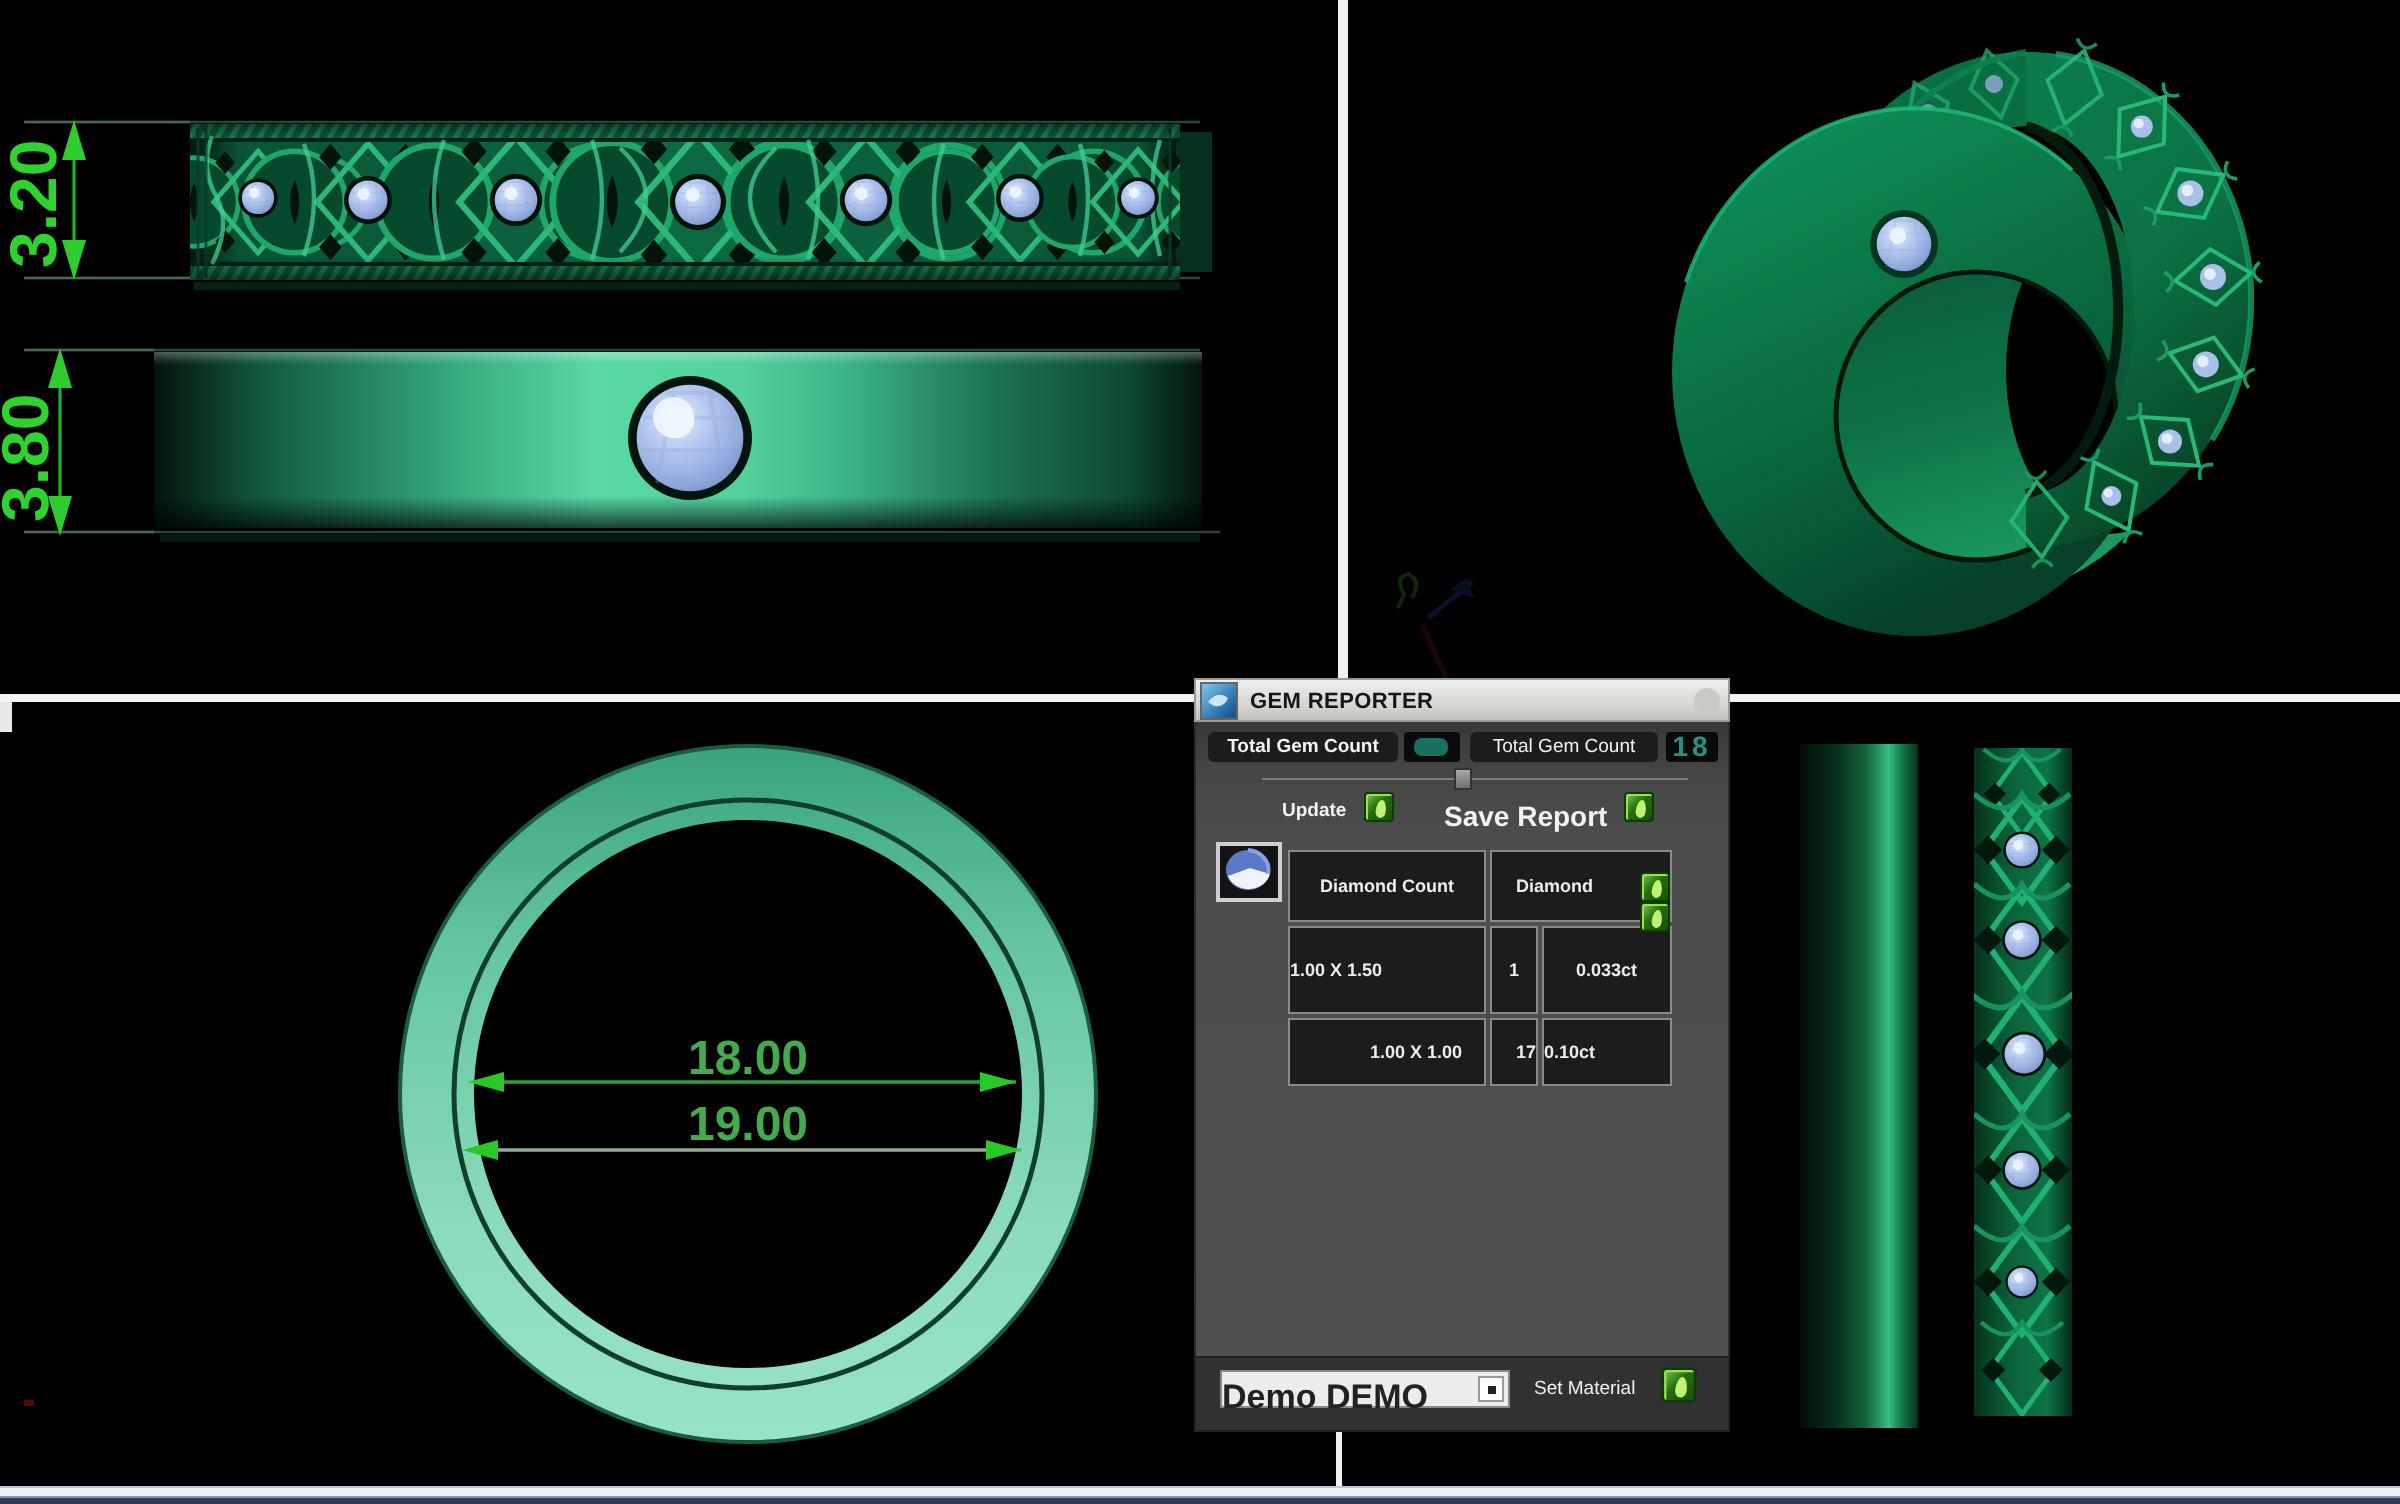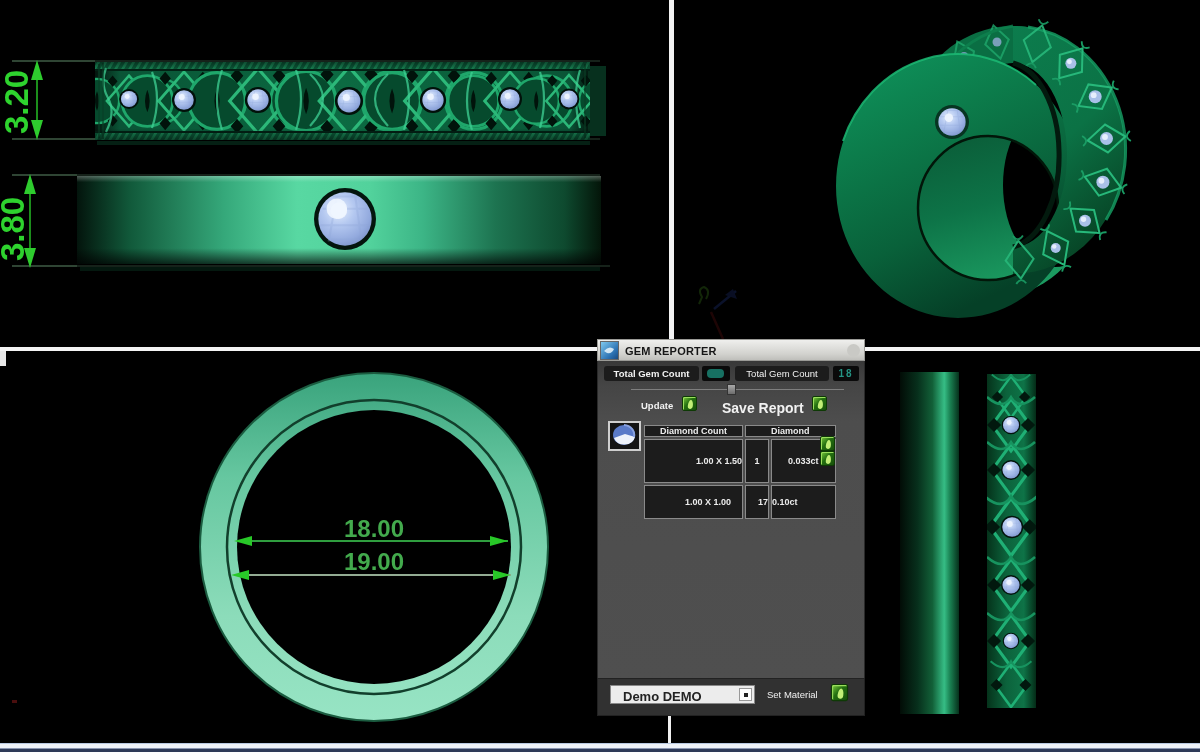--- a/index.html
+++ b/index.html
@@ -407,62 +407,62 @@
     <div style="position:absolute;right:4px;top:4px;width:13px;height:13px;border-radius:7px;background:#c9c9c5"></div>
   </div>
 
   <div style="position:absolute;left:0;top:22px;width:268px;height:317px;background:linear-gradient(#383838,#454545 24px,#4d4d4d 60px,#4f4f4f);border-left:1px solid #2a2a2a;border-right:1px solid #2a2a2a">
 
     <div style="position:absolute;left:6px;top:5px;width:95px;height:15px;background:#1c1c1c;border-radius:3px;color:#f2f2f2;font-size:9.5px;font-weight:bold;text-align:center;line-height:15px">Total Gem Count</div>
     <div style="position:absolute;left:104px;top:5px;width:28px;height:15px;background:#0a0a0a;border-radius:2px">
       <div style="position:absolute;left:5px;top:3px;width:17px;height:9px;background:#177062;border-radius:4px"></div>
     </div>
     <div style="position:absolute;left:137px;top:5px;width:94px;height:15px;background:#1c1c1c;border-radius:3px;color:#f2f2f2;font-size:9.5px;font-weight:normal;text-align:center;line-height:15px">Total Gem Count</div>
-    <div style="position:absolute;left:235px;top:5px;width:26px;height:15px;background:#0a0a0a;border-radius:2px;color:#259484;font-size:10px;font-weight:bold;text-align:center;line-height:15px;letter-spacing:2px">18</div>
+    <div style="position:absolute;left:235px;top:5px;width:26px;height:15px;background:#0a0a0a;border-radius:2px;color:#259484;font-size:14px;font-weight:bold;text-align:center;line-height:15px;letter-spacing:2px">18</div>
 
     <div style="position:absolute;left:33px;top:28px;width:213px;height:1px;background:#242424;border-bottom:1px solid #7e7e7e"></div>
     <div style="position:absolute;left:129px;top:23px;width:9px;height:11px;background:linear-gradient(#a8a8a8,#6e6e6e);border:1px solid #333"></div>
 
     <div style="position:absolute;left:43px;top:39px;width:60px;color:#f2f2f2;font-size:9.5px;font-weight:bold">Update</div>
     <div class="gbtn" style="position:absolute;left:84px;top:35px"></div>
     <div style="position:absolute;left:124px;top:39px;color:#f2f2f2;font-size:14px;font-weight:bold">Save Report</div>
     <div class="gbtn" style="position:absolute;left:214px;top:35px"></div>
 
     <div style="position:absolute;left:10px;top:60px;width:33px;height:30px;background:#141414;border:2px solid #cfcfcf">
       <svg width="29" height="26" viewBox="0 0 29 26">
         <ellipse cx="14" cy="12" rx="11" ry="10" fill="#5a7ac8"></ellipse>
         <path d="M4,15 a11,10 0 0,0 21,-1 l-10,-3 z" fill="#eef2fa"></path>
         <path d="M14,2 a11,10 0 0,1 10,12" fill="none" stroke="#8aa2e0" stroke-width="2"></path>
       </svg>
     </div>
     <table style="position:absolute;left:44px;top:62px;border-collapse:separate;border-spacing:2px;font-size:9px;font-weight:bold;color:#ececec">
       <tbody>
           <tr>
         <td style="width:99px;height:10px;background:#1c1c1c;border:1px solid #8a8a8a;text-align:center;padding:0">Diamond Count</td>
-        <td colspan="2" style="width:86px;background:#1c1c1c;border:1px solid #8a8a8a;text-align:center;padding:0">Diamond</td>
+        <td colspan="2" style="width:86px;background:#1c1c1c;border:1px solid #8a8a8a;text-align:left;padding:12px">Diamond</td>
       </tr>
       <tr>
-        <td style="background:#1c1c1c;border:1px solid #8a8a8a;text-align:right;height:11px;padding:0">1.00 X 1.50</td>
+        <td style="background:#1c1c1c;border:1px solid #8a8a8a;text-align:left;height:11px;padding:0">1.00 X 1.50</td>
         <td style="width:24px;background:#1c1c1c;border:1px solid #8a8a8a;text-align:center;padding:0">1</td>
         <td style="width:44px;background:#1c1c1c;border:1px solid #8a8a8a;text-align:center;padding:16px">0.033ct</td>
       </tr>
       <tr>
         <td style="background:#1c1c1c;border:1px solid #8a8a8a;text-align:right;height:11px;padding:11px">1.00 X 1.00</td>
         <td style="background:#1c1c1c;border:1px solid #8a8a8a;text-align:right;padding:0">17</td>
         <td style="background:#1c1c1c;border:1px solid #8a8a8a;text-align:left;padding:0">0.10ct</td>
       </tr>
     </tbody>
       </table>
     <div class="gbtn" style="position:absolute;left:222px;top:75px"></div>
     <div class="gbtn" style="position:absolute;left:222px;top:90px"></div>
   </div>
 
   <div style="position:absolute;left:0;top:339px;width:268px;height:38px;background:#313131;border:1px solid #222">
     <div style="position:absolute;left:12px;top:6px;width:145px;height:19px;background:#ececec;border:1px solid #888">
-      <span style="position:absolute;left:12px;top:3px;font-size:13px;font-weight:bold;color:#222">Demo  DEMO</span>
+      <span style="position:absolute;left:0;top:3px;font-size:17px;font-weight:bold;color:#222">Demo  DEMO</span>
       <div style="position:absolute;right:2px;top:2px;width:13px;height:13px;background:#fff;border:1px solid #999">
         <div style="position:absolute;left:4px;top:4px;width:4px;height:4px;background:#222"></div>
       </div>
     </div>
     <div style="position:absolute;left:169px;top:10px;color:#f0f0f0;font-size:9.5px;font-weight:normal">Set Material</div>
     <div class="gbtn" style="position:absolute;left:234px;top:6px;transform:scale(1.15)"></div>
   </div>
 </div>
 
 <style>

